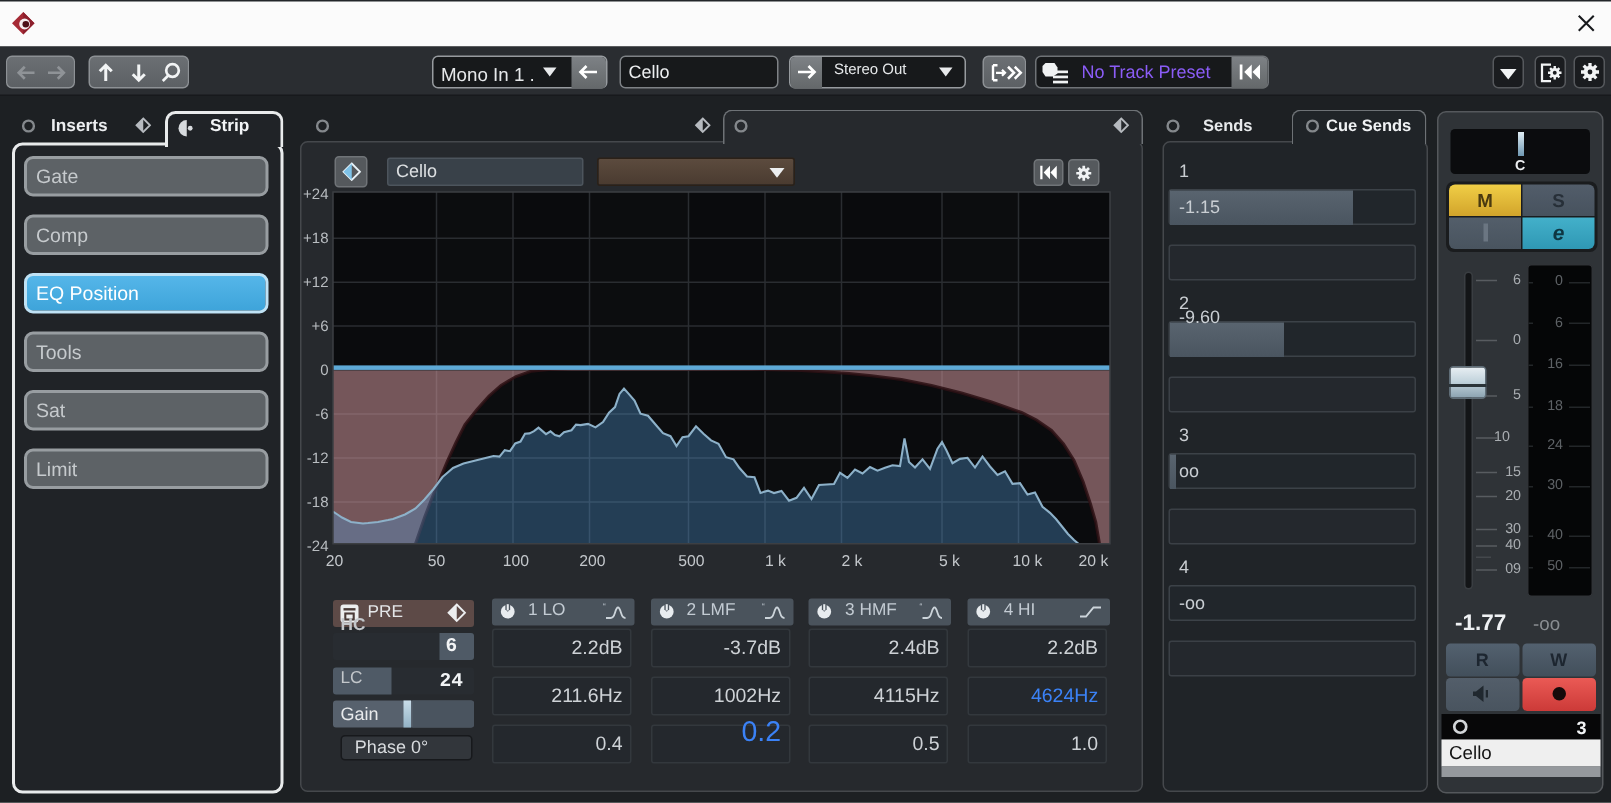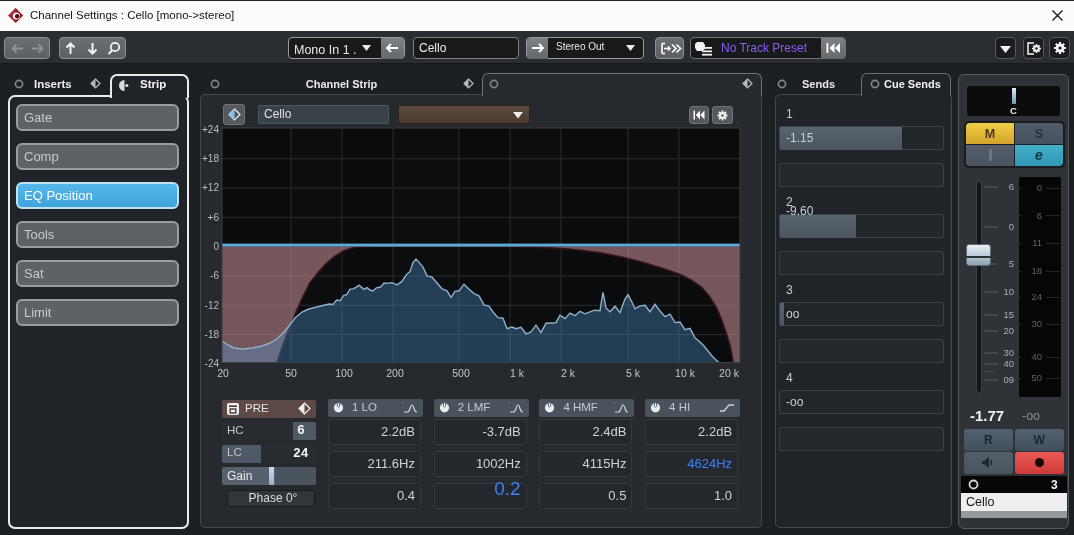--- a/index.html
+++ b/index.html
@@ -5,21 +5,20 @@
 </style></head>
 <body>
 <div style="position:relative;width:1074px;height:535px;background:#1d2023;overflow:hidden;font-family:'Liberation Sans',sans-serif;">
 <div style="position:absolute;left:0px;top:0px;width:1074px;height:31px;background:#fbfbfb;border-top:1px solid #23262a;"></div>
 <svg style="position:absolute;left:7px;top:7px" width="17" height="17" viewBox="0 0 17 17">
 <path d="M8.5 1 L16 8.5 L8.5 16 L1 8.5 Z" fill="#a52a35"></path>
 <path d="M8.5 1 L16 8.5 L8.5 16 Z" fill="#8c1f2c"></path>
 <circle cx="9.4" cy="9" r="3.6" fill="#f4eef0"></circle>
 <circle cx="10.2" cy="9.2" r="2.2" fill="#4d1018"></circle>
 </svg>
-<div style="position:absolute;left:30px;top:9px;font-size:11.5px;color:#141619;font-weight:normal;white-space:nowrap;">Channel Settings : Cello [mono-&gt;stereo]</div>
 <svg style="position:absolute;left:1051px;top:9px" width="13" height="13" viewBox="0 0 13 13">
       <path d="M1.5 1.5 L11.5 11.5 M11.5 1.5 L1.5 11.5" stroke="#17191c" stroke-width="1.4"></path>
     </svg>
 <div style="position:absolute;left:0px;top:31px;width:1074px;height:33px;background:#2a2d31;border-bottom:1px solid #17191c;"></div>
 <div style="position:absolute;left:4px;top:37px;width:46px;height:22px;background:linear-gradient(#6b6f73,#5c6064);border:1px solid #8d9195;border-radius:4px;"></div>
 <svg style="position:absolute;left:4px;top:37px" width="47" height="23" viewBox="0 0 47 23">
 <path d="M9 11.5 H19 M12.5 7.5 L8.5 11.5 L12.5 15.5" stroke="#8f9397" stroke-width="1.8" fill="none"></path>
 <path d="M28 11.5 H38 M34.5 7.5 L38.5 11.5 L34.5 15.5" stroke="#8f9397" stroke-width="1.8" fill="none"></path>
     </svg>
 <div style="position:absolute;left:59px;top:37px;width:67px;height:22px;background:linear-gradient(#6b6f73,#5c6064);border:1px solid #8d9195;border-radius:4px;"></div>
@@ -118,21 +117,20 @@
 <div style="position:absolute;left:16px;top:221px;width:163px;height:27px;background:#5d6266;border:2px solid #989da1;border-radius:6px;z-index:4;"></div>
 <div style="position:absolute;left:24px;top:227px;font-size:13px;color:#c6cacd;font-weight:normal;white-space:nowrap;z-index:4;">Tools</div>
 <div style="position:absolute;left:16px;top:260px;width:163px;height:27px;background:#5d6266;border:2px solid #989da1;border-radius:6px;z-index:4;"></div>
 <div style="position:absolute;left:24px;top:266px;font-size:13px;color:#c6cacd;font-weight:normal;white-space:nowrap;z-index:4;">Sat</div>
 <div style="position:absolute;left:16px;top:299px;width:163px;height:27px;background:#5d6266;border:2px solid #989da1;border-radius:6px;z-index:4;"></div>
 <div style="position:absolute;left:24px;top:305px;font-size:13px;color:#c6cacd;font-weight:normal;white-space:nowrap;z-index:4;">Limit</div>
 <div style="position:absolute;left:200px;top:94px;width:562px;height:434px;background:#26292d;border:1px solid #45484c;border-radius:5px;"></div>
 <svg style="position:absolute;left:210px;top:79px" width="10" height="10" viewBox="0 0 10 10">
       <circle cx="5" cy="5" r="3.6" stroke="#84888c" stroke-width="1.6" fill="none"></circle>
     </svg>
-<div style="position:absolute;left:203px;top:73px;width:277px;height:22px;display:flex;align-items:center;justify-content:center;font-size:11px;color:#e8eaec;font-weight:bold;white-space:nowrap;">Channel Strip</div>
 <svg style="position:absolute;left:463px;top:78px" width="11" height="11" viewBox="0 0 11 11">
 <path d="M5.5 1 L10 5.5 L5.5 10 L1 5.5 Z" stroke="#b6babf" stroke-width="1.2" fill="none"></path>
 <path d="M5.5 1 L1 5.5 L5.5 10 Z" fill="#b6babf"></path>
     </svg>
 <div style="position:absolute;left:482px;top:73px;width:280px;height:23px;background:#26292d;border:1px solid #6e7276;border-bottom:none;border-radius:6px 6px 0 0;z-index:5;"></div>
 <svg style="position:absolute;z-index:6;left:489px;top:79px" width="10" height="10" viewBox="0 0 10 10">
       <circle cx="5" cy="5" r="3.6" stroke="#84888c" stroke-width="1.6" fill="none"></circle>
     </svg>
 <svg style="position:absolute;z-index:6;left:742px;top:78px" width="11" height="11" viewBox="0 0 11 11">
 <path d="M5.5 1 L10 5.5 L5.5 10 L1 5.5 Z" stroke="#b6babf" stroke-width="1.2" fill="none"></path>
@@ -211,32 +209,32 @@
 <rect x="3" y="3.4" width="8" height="1.6" fill="#4a3b38"></rect>
 <rect x="4.2" y="7" width="5.6" height="4" stroke="#4a3b38" stroke-width="1.4" fill="none"></rect>
     </svg>
 <div style="position:absolute;left:245px;top:402px;font-size:11.5px;color:#e4e6e8;font-weight:normal;white-space:nowrap;">PRE</div>
 <svg style="position:absolute;left:298px;top:402px" width="13" height="13" viewBox="0 0 13 13">
 <path d="M6.5 1 L12 6.5 L6.5 12 L1 6.5 Z" stroke="#eceef0" stroke-width="1.2" fill="none"></path>
 <path d="M6.5 1 L1 6.5 L6.5 12 Z" fill="#eceef0"></path>
     </svg>
 <div style="position:absolute;left:222px;top:422px;width:94px;height:18px;background:#282c31;border-radius:2px;"></div>
 <div style="position:absolute;left:293px;top:422px;width:23px;height:18px;background:#4f5a66;border-radius:0 2px 2px 0;"></div>
-<div style="position:absolute;left:227px;top:424px;font-size:11.5px;color:#c3c7cb;font-weight:normal;white-space:nowrap;">HC</div>
+<div style="position:absolute;left:227px;top:411px;font-size:11.5px;color:#c3c7cb;font-weight:bold;white-space:nowrap;">HC</div>
 <div style="position:absolute;left:297px;top:423px;font-size:13px;color:#f2f4f6;font-weight:bold;white-space:nowrap;font-family:'Liberation Mono',monospace;">6</div>
 <div style="position:absolute;left:222px;top:444.5px;width:94px;height:18px;background:#282c31;border-radius:2px;"></div>
 <div style="position:absolute;left:222px;top:444.5px;width:39px;height:18px;background:#4f5a66;border-radius:2px 0 0 2px;"></div>
 <div style="position:absolute;left:227px;top:446px;font-size:11.5px;color:#c3c7cb;font-weight:normal;white-space:nowrap;">LC</div>
 <div style="position:absolute;left:293px;top:445.5px;font-size:13px;color:#f2f4f6;font-weight:bold;white-space:nowrap;font-family:'Liberation Mono',monospace;">24</div>
 <div style="position:absolute;left:222px;top:467px;width:94px;height:18px;background:#57616d;border-radius:2px;"></div>
 <div style="position:absolute;left:275px;top:467px;width:41px;height:18px;background:#4a545f;border-radius:0 2px 2px 0;"></div>
 <div style="position:absolute;left:269px;top:467px;width:5px;height:18px;background:linear-gradient(#c9dde9,#93b3c6);"></div>
 <div style="position:absolute;left:227px;top:469px;font-size:12px;color:#e8eaec;font-weight:normal;white-space:nowrap;">Gain</div>
 <div style="position:absolute;left:227px;top:489.5px;width:88px;height:17px;background:#32363b;border:1px solid #17191c;border-radius:3px;"></div>
-<div style="position:absolute;left:227px;top:489.5px;width:68px;height:17px;display:flex;align-items:center;justify-content:center;font-size:12px;color:#d8dbde;font-weight:normal;white-space:nowrap;margin-left:12px;">Phase 0°</div>
+<div style="position:absolute;left:227px;top:489.5px;width:68px;height:17px;display:flex;align-items:center;justify-content:center;font-size:12px;color:#d8dbde;font-weight:normal;white-space:nowrap;">Phase 0°</div>
 <div style="position:absolute;left:328.0px;top:398.5px;width:95px;height:18px;background:#4a535c;border-radius:2px;"></div>
 <svg style="position:absolute;left:333.0px;top:401.5px" width="11" height="11" viewBox="0 0 11 11">
 <circle cx="5.5" cy="5.8" r="4.6" fill="#e8ecef"></circle>
 <path d="M3.9 0 L3.9 4.2 L5.5 5.8 L7.1 4.2 L7.1 0 Z" fill="#4a535c"></path>
 <rect x="4.8" y="0.8" width="1.4" height="4.2" fill="#e8ecef"></rect>
     </svg>
 <div style="position:absolute;left:352.0px;top:401px;font-size:11.5px;color:#c3cbd3;font-weight:normal;white-space:nowrap;">1 LO</div>
 <svg style="position:absolute;left:401.0px;top:401px" width="17" height="13" viewBox="0 0 17 13">
 <text x="1" y="5" font-size="5.5" fill="#c8d0d8" font-family="Liberation Sans">“</text>
 <path d="M3 11 L6 11 Q8 11 9 7.5 Q10 4 11 4 Q12 4 13 7.5 Q14 11 16 11" stroke="#ccd4da" stroke-width="1.2" fill="none"></path>
@@ -263,21 +261,21 @@
 <div style="position:absolute;left:433.7px;top:450.5px;width:93px;height:26px;background:#24282d;border:1px solid #33383d;border-radius:2px;"></div>
 <div style="position:absolute;left:433.7px;top:450.5px;width:87px;height:26px;display:flex;align-items:center;justify-content:flex-end;font-size:13px;color:#ced2d6;">1002Hz</div>
 <div style="position:absolute;left:433.7px;top:482.5px;width:93px;height:26px;background:#24282d;border:1px solid #33383d;border-radius:2px;"></div>
 <div style="position:absolute;left:433.7px;top:476px;width:87px;height:26px;display:flex;align-items:center;justify-content:flex-end;font-size:19px;color:#3b82f6;">0.2</div>
 <div style="position:absolute;left:539.4px;top:398.5px;width:95px;height:18px;background:#4a535c;border-radius:2px;"></div>
 <svg style="position:absolute;left:544.4px;top:401.5px" width="11" height="11" viewBox="0 0 11 11">
 <circle cx="5.5" cy="5.8" r="4.6" fill="#e8ecef"></circle>
 <path d="M3.9 0 L3.9 4.2 L5.5 5.8 L7.1 4.2 L7.1 0 Z" fill="#4a535c"></path>
 <rect x="4.8" y="0.8" width="1.4" height="4.2" fill="#e8ecef"></rect>
     </svg>
-<div style="position:absolute;left:563.4px;top:401px;font-size:11.5px;color:#c3cbd3;font-weight:normal;white-space:nowrap;">4 HMF</div>
+<div style="position:absolute;left:563.4px;top:401px;font-size:11.5px;color:#c3cbd3;font-weight:normal;white-space:nowrap;">3 HMF</div>
 <svg style="position:absolute;left:612.4px;top:401px" width="17" height="13" viewBox="0 0 17 13">
 <text x="1" y="5" font-size="5.5" fill="#c8d0d8" font-family="Liberation Sans">“</text>
 <path d="M3 11 L6 11 Q8 11 9 7.5 Q10 4 11 4 Q12 4 13 7.5 Q14 11 16 11" stroke="#ccd4da" stroke-width="1.2" fill="none"></path>
     </svg>
 <div style="position:absolute;left:539.4px;top:418.5px;width:93px;height:26px;background:#24282d;border:1px solid #33383d;border-radius:2px;"></div>
 <div style="position:absolute;left:539.4px;top:418.5px;width:87px;height:26px;display:flex;align-items:center;justify-content:flex-end;font-size:13px;color:#ced2d6;">2.4dB</div>
 <div style="position:absolute;left:539.4px;top:450.5px;width:93px;height:26px;background:#24282d;border:1px solid #33383d;border-radius:2px;"></div>
 <div style="position:absolute;left:539.4px;top:450.5px;width:87px;height:26px;display:flex;align-items:center;justify-content:flex-end;font-size:13px;color:#ced2d6;">4115Hz</div>
 <div style="position:absolute;left:539.4px;top:482.5px;width:93px;height:26px;background:#24282d;border:1px solid #33383d;border-radius:2px;"></div>
 <div style="position:absolute;left:539.4px;top:482.5px;width:87px;height:26px;display:flex;align-items:center;justify-content:flex-end;font-size:13px;color:#ced2d6;">0.5</div>
@@ -335,21 +333,21 @@
 <div style="position:absolute;left:966px;top:123px;width:48px;height:21px;display:flex;align-items:center;justify-content:center;font-size:12.5px;color:#4a3a10;font-weight:bold;white-space:nowrap;">M</div>
 <div style="position:absolute;left:1015px;top:123px;width:48px;height:21px;background:linear-gradient(#525d6a,#47525e);border-radius:0 4px 0 0;"></div>
 <div style="position:absolute;left:1015px;top:123px;width:48px;height:21px;display:flex;align-items:center;justify-content:center;font-size:12.5px;color:#272f38;font-weight:bold;white-space:nowrap;">S</div>
 <div style="position:absolute;left:966px;top:145px;width:48px;height:21px;background:linear-gradient(#535e6a,#49545f);border-radius:0 0 0 4px;"></div>
 <div style="position:absolute;left:989px;top:149px;width:2.5px;height:12px;background:#6b7682;"></div>
 <div style="position:absolute;left:1015px;top:145px;width:48px;height:21px;background:linear-gradient(#43b0ca,#2f98b4);border-radius:0 0 4px 0;"></div>
 <div style="position:absolute;left:1015px;top:144px;width:48px;height:21px;display:flex;align-items:center;justify-content:center;font-size:14px;color:#0e3642;font-weight:bold;white-space:nowrap;font-style:italic;">e</div>
 <div style="position:absolute;left:996px;top:181px;width:18px;text-align:right;font-size:9.5px;color:#a9adb1;">6</div>
 <div style="position:absolute;left:996px;top:221px;width:18px;text-align:right;font-size:9.5px;color:#a9adb1;">0</div>
 <div style="position:absolute;left:996px;top:258px;width:18px;text-align:right;font-size:9.5px;color:#a9adb1;">5</div>
-<div style="position:absolute;left:996px;top:286px;width:18px;text-align:right;font-size:9.5px;color:#a9adb1;">10</div>
+<div style="position:absolute;left:996px;top:286px;width:18px;font-size:9.5px;color:#a9adb1;">10</div>
 <div style="position:absolute;left:996px;top:309px;width:18px;text-align:right;font-size:9.5px;color:#a9adb1;">15</div>
 <div style="position:absolute;left:996px;top:325px;width:18px;text-align:right;font-size:9.5px;color:#a9adb1;">20</div>
 <div style="position:absolute;left:996px;top:347px;width:18px;text-align:right;font-size:9.5px;color:#a9adb1;">30</div>
 <div style="position:absolute;left:996px;top:358px;width:18px;text-align:right;font-size:9.5px;color:#a9adb1;">40</div>
 <div style="position:absolute;left:996px;top:374px;width:18px;text-align:right;font-size:9.5px;color:#a9adb1;">09</div>
 <svg style="position:absolute;left:958px;top:74px" width="60" height="330" viewBox="0 0 60 330">
       <rect x="26" y="112.5" width="14" height="1" fill="#585c60"></rect>
       <rect x="26" y="152.5" width="14" height="1" fill="#585c60"></rect>
       <rect x="26" y="189.5" width="14" height="1" fill="#585c60"></rect>
       <rect x="26" y="217.5" width="14" height="1" fill="#585c60"></rect>
@@ -363,21 +361,21 @@
 <div style="position:absolute;left:976.5px;top:182px;width:4px;height:210px;background:#131517;border-radius:2px;box-shadow:0 0 0 1px #3a3e42;"></div>
 <div style="position:absolute;left:966px;top:244px;width:25px;height:22px;background:linear-gradient(#e7eef2 0%,#c3d4dd 45%,#8ca3b1 100%);border-radius:3px;border:1px solid #5f6d77;"></div>
 <div style="position:absolute;left:966px;top:256px;width:25px;height:2px;background:#2a3338;"></div>
 <div style="position:absolute;left:1018px;top:176px;width:44px;height:222px;background:#050607;border:1px solid #303337;border-radius:3px;"></div>
 <div style="position:absolute;left:1022px;top:182px;width:20px;text-align:right;font-size:9.5px;color:#5e6266;">0</div>
 <div style="position:absolute;left:1046px;top:187.5px;width:14px;height:1px;background:#232629;"></div>
 <div style="position:absolute;left:1019px;top:187.5px;width:3px;height:1px;background:#232629;"></div>
 <div style="position:absolute;left:1022px;top:209.5px;width:20px;text-align:right;font-size:9.5px;color:#5e6266;">6</div>
 <div style="position:absolute;left:1046px;top:215.0px;width:14px;height:1px;background:#232629;"></div>
 <div style="position:absolute;left:1019px;top:215.0px;width:3px;height:1px;background:#232629;"></div>
-<div style="position:absolute;left:1022px;top:237px;width:20px;text-align:right;font-size:9.5px;color:#5e6266;">11</div>
+<div style="position:absolute;left:1022px;top:237px;width:20px;text-align:right;font-size:9.5px;color:#5e6266;">16</div>
 <div style="position:absolute;left:1046px;top:242.5px;width:14px;height:1px;background:#232629;"></div>
 <div style="position:absolute;left:1019px;top:242.5px;width:3px;height:1px;background:#232629;"></div>
 <div style="position:absolute;left:1022px;top:265px;width:20px;text-align:right;font-size:9.5px;color:#5e6266;">18</div>
 <div style="position:absolute;left:1046px;top:270.5px;width:14px;height:1px;background:#232629;"></div>
 <div style="position:absolute;left:1019px;top:270.5px;width:3px;height:1px;background:#232629;"></div>
 <div style="position:absolute;left:1022px;top:291px;width:20px;text-align:right;font-size:9.5px;color:#5e6266;">24</div>
 <div style="position:absolute;left:1046px;top:296.5px;width:14px;height:1px;background:#232629;"></div>
 <div style="position:absolute;left:1019px;top:296.5px;width:3px;height:1px;background:#232629;"></div>
 <div style="position:absolute;left:1022px;top:318px;width:20px;text-align:right;font-size:9.5px;color:#5e6266;">30</div>
 <div style="position:absolute;left:1046px;top:323.5px;width:14px;height:1px;background:#232629;"></div>

